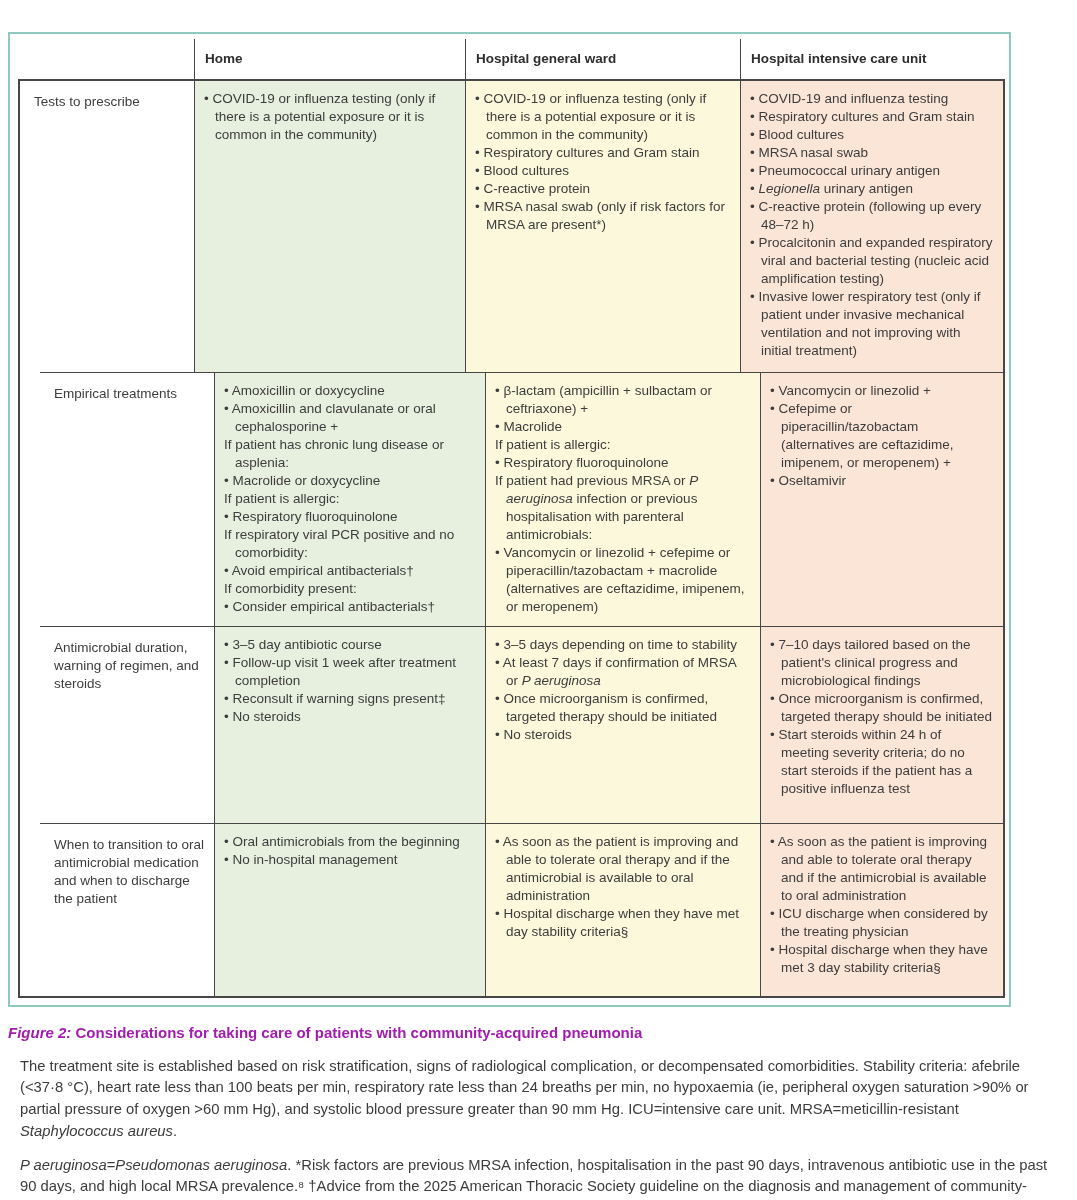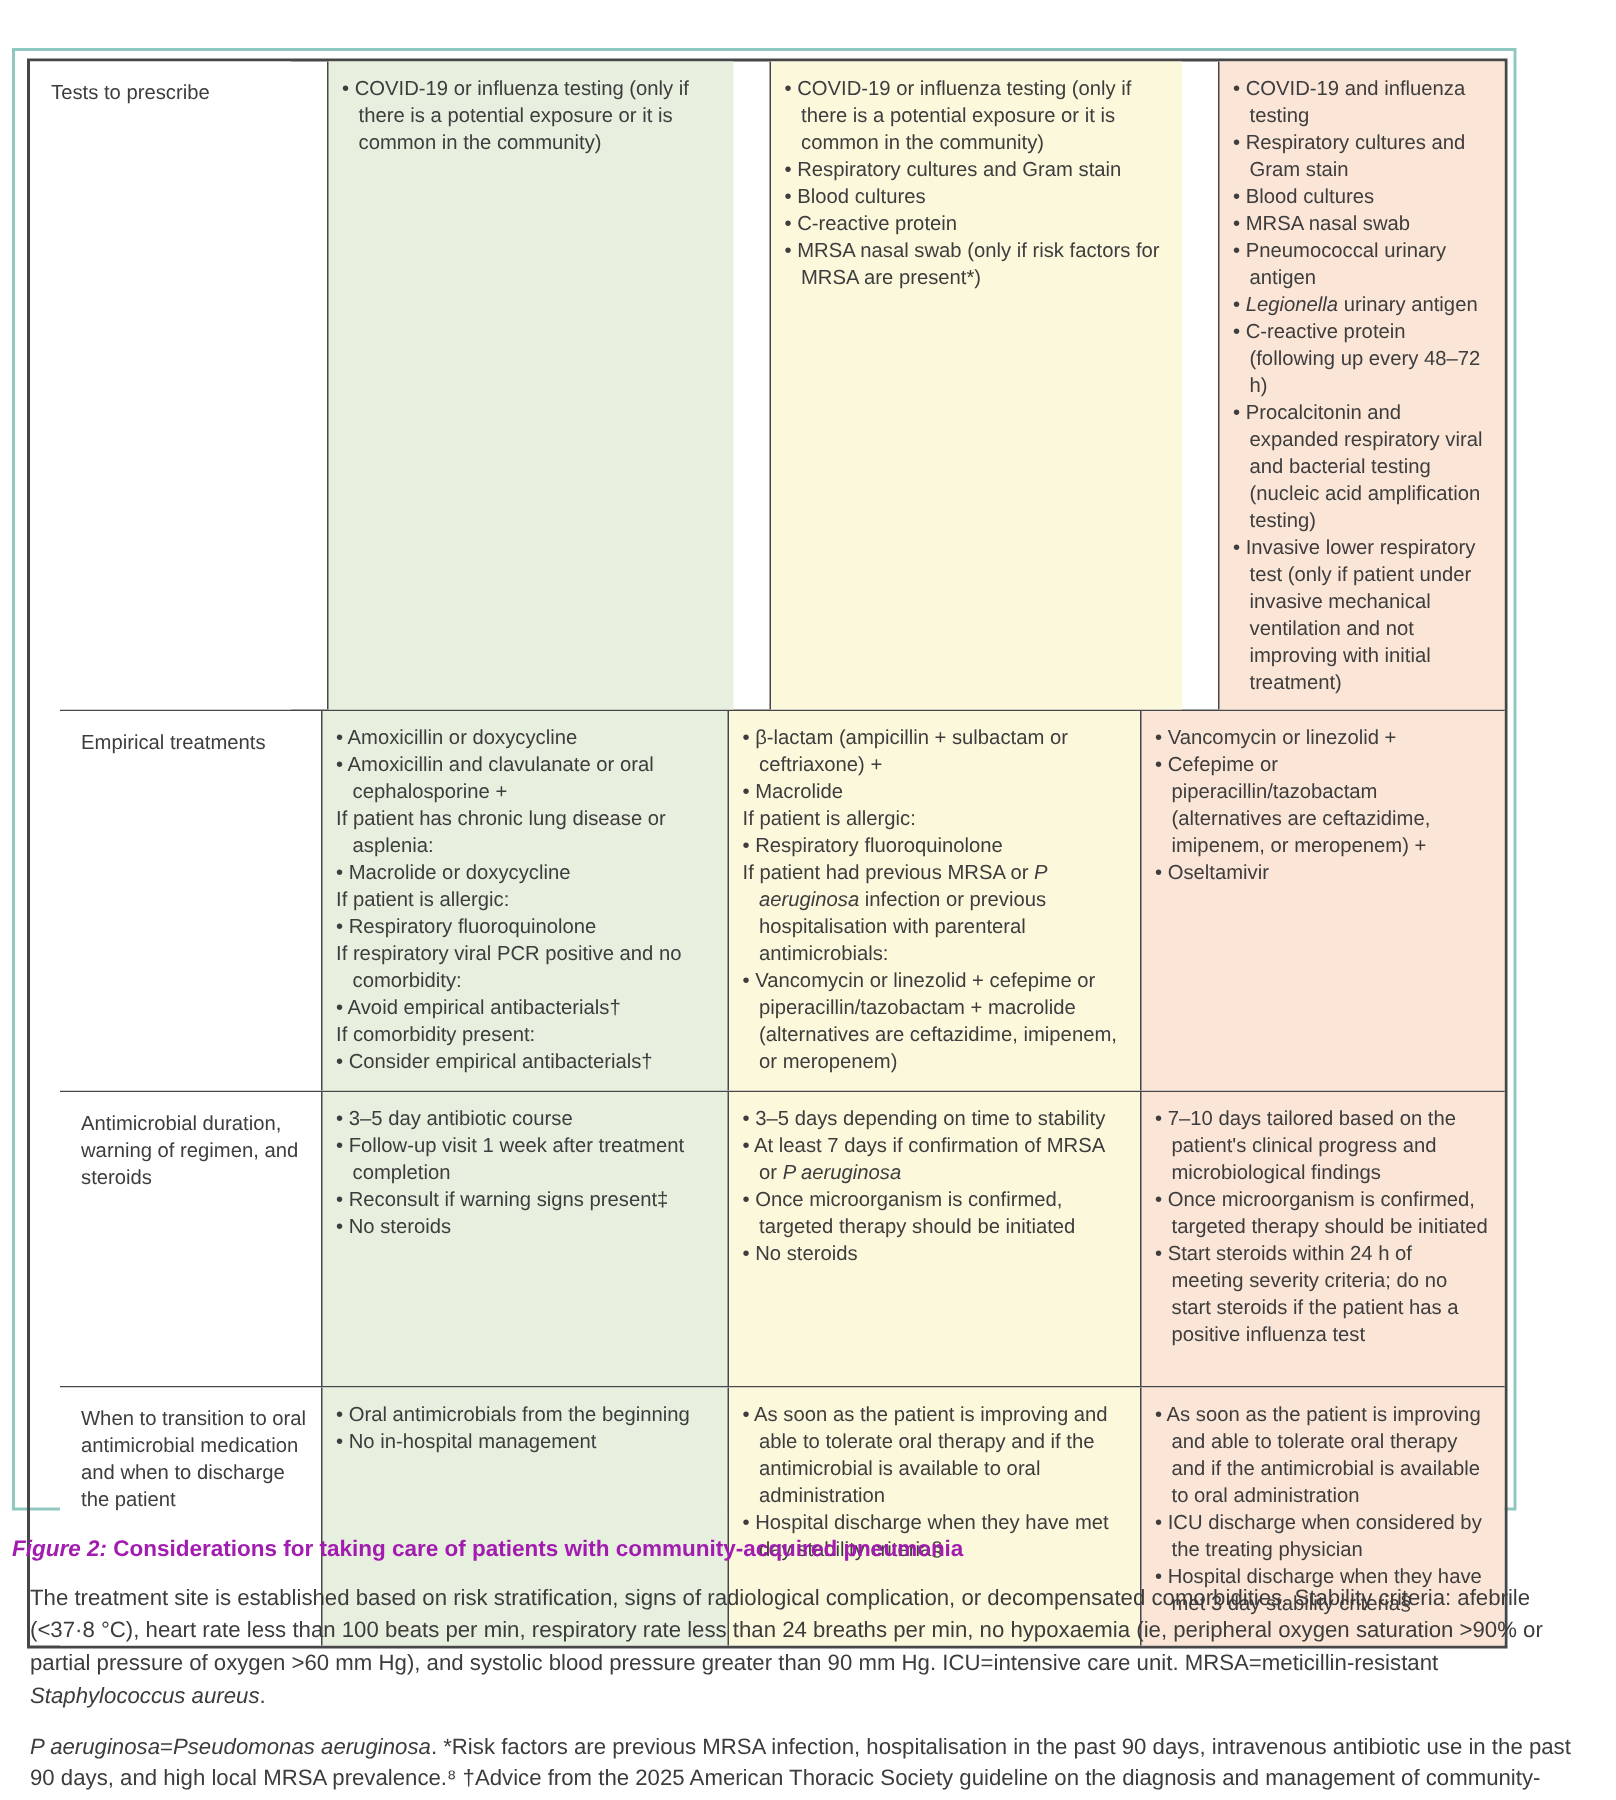--- a/index.html
+++ b/index.html
@@ -12,21 +12,21 @@
         font-family:"Liberation Sans",sans-serif;color:var(--txt);}
   .frame{position:absolute;left:8px;top:32px;width:1003px;height:975px;
          border:2px solid var(--frame);background:#fff;box-sizing:border-box;}
   .tbl{margin:5px 4px 0 8px;}
   .thead{display:grid;grid-template-columns:176px 271px 275px 1fr;min-height:40px;box-sizing:border-box;}
   .hcell{padding:12px 6px 0 10px;font-weight:bold;font-size:13.5px;color:#2e2e2e;box-sizing:border-box;}
   .hcell.sep{border-left:1.5px solid var(--line);}
   .tbody{border:2px solid var(--line);box-sizing:border-box;}
   .trow{display:grid;grid-template-columns:174px 271px 275px 1fr;}
   .trow + .trow{border-top:1.5px solid var(--line);margin-left:20px;}
-  .trow.r1{min-height:291px;gap:24px;} .trow.r2{min-height:253px;}
+  .trow.r1{min-height:291px;} .trow.r2{min-height:253px;}
   .trow.r3{min-height:196px;} .trow.r4{min-height:172px;}
   .cell{box-sizing:border-box;font-size:13.5px;line-height:18px;padding:9px 10px 9px 9px;}
   .cell.sep{border-left:1.2px solid var(--line);}
   .cell.lbl{background:#fff;padding:12px 8px 0 14px;}
   .cell.home{background:var(--home-bg);}
   .cell.ward{background:var(--ward-bg);}
   .cell.icu{background:var(--icu-bg);}
   .it{padding-left:11px;text-indent:-11px;}
   .caption{position:absolute;left:8px;top:1022px;width:1062px;font-size:14.8px;line-height:21.7px;color:#3c3c3c;}
   .cap-title{margin:0 0 1px 0;font-weight:bold;font-size:15px;color:#a21caf;}
@@ -34,20 +34,26 @@
   .cap-body{margin:12px;}
   i{}
 </style>
 </head>
 <body>
 
 <div class="page">
   <div class="frame">
     <div class="tbl">
 
+      <div class="thead">
+        <div class="hcell"></div>
+        <div class="hcell sep">Home</div>
+        <div class="hcell sep">Hospital general ward</div>
+        <div class="hcell sep">Hospital intensive care unit</div>
+      </div>
 
       <div class="tbody">
 
         <div class="trow r1">
           <div class="cell lbl">Tests to prescribe</div>
           <div class="cell sep home">
               <div class="it bu">• COVID-19 or influenza testing (only if there is a potential exposure or it is common in the community)</div>
             </div>
           <div class="cell sep ward">
               <div class="it bu">• COVID-19 or influenza testing (only if there is a potential exposure or it is common in the community)</div>

